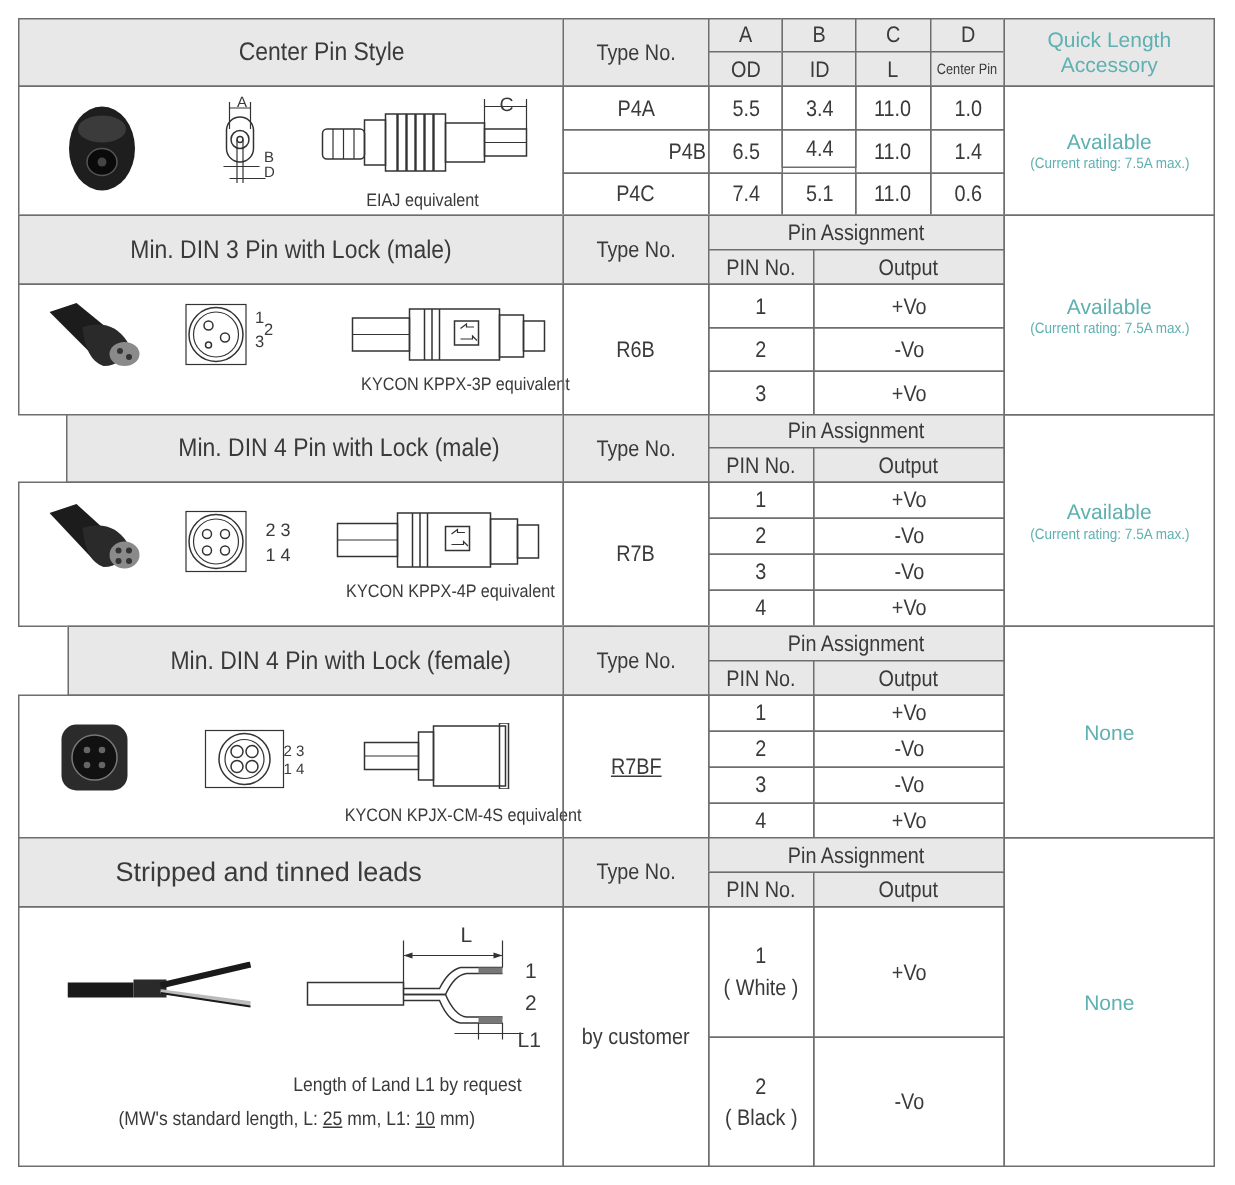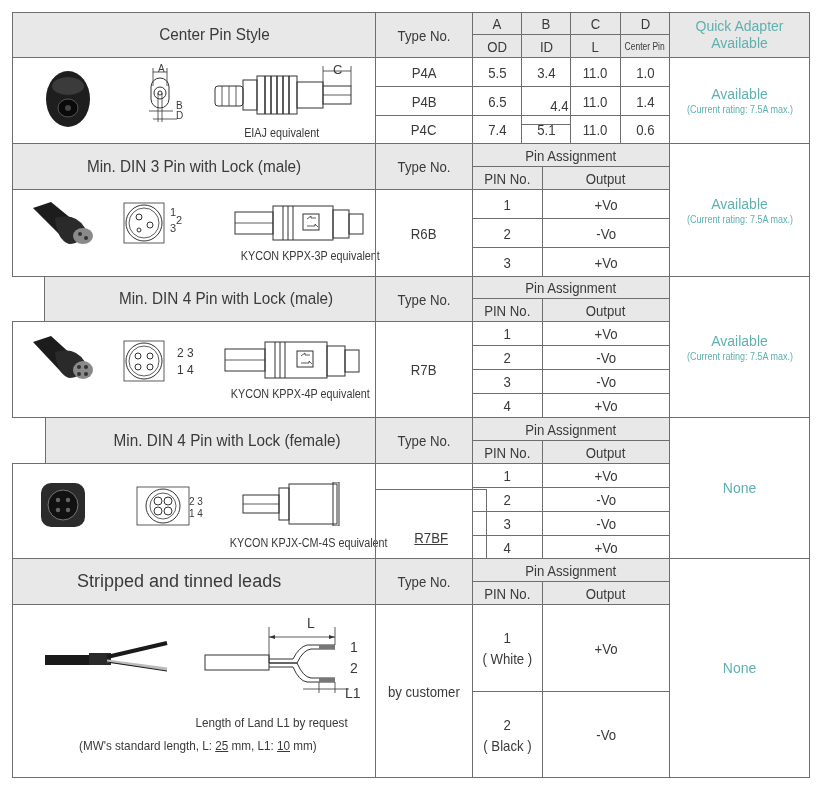--- a/index.html
+++ b/index.html
@@ -44,21 +44,21 @@
   <div class="abs hdr b cell" style="left:521px;top:34px;width:50px;height:24px;">
       <span class="tnum">ID</span>
     </div>
   <div class="abs hdr b cell" style="left:570px;top:34px;width:51px;height:24px;">
       <span class="tnum">L</span>
     </div>
   <div class="abs hdr b cell" style="left:620px;top:34px;width:50px;height:24px;">
       <span class="sm" style="transform:scaleX(0.85);display:inline-block;white-space:nowrap;">Center Pin</span>
     </div>
   <div class="abs hdr b cell teal" style="left:669px;top:12px;width:141px;height:46px;padding:0 18px;line-height:17px;">
-    <span style="font-size:14px;">Quick Adapter Available</span>
+    <span style="font-size:14px;">Quick Length Accessory</span>
   </div>
 
   <div class="abs b" style="left:12px;top:57px;width:364px;height:87px;">
     <svg class="abs" style="left:30px;top:10px;" width="50" height="62">
       <ellipse cx="25" cy="31" rx="22" ry="28" fill="#1e1e1e"></ellipse>
       <ellipse cx="25" cy="18" rx="16" ry="9" fill="#3b3b3b"></ellipse>
       <ellipse cx="25" cy="40" rx="10" ry="9" fill="#0a0a0a" stroke="#555" stroke-width="1"></ellipse>
       <circle cx="25" cy="40" r="3" fill="#444"></circle>
     </svg>
     <svg class="abs" style="left:128px;top:8px;" width="50" height="62">
@@ -94,21 +94,21 @@
       <line x1="110" y1="0" x2="110" y2="20" stroke="#333" stroke-width="0.8"></line>
       <line x1="138" y1="0" x2="138" y2="20" stroke="#333" stroke-width="0.8"></line>
       <line x1="110" y1="5" x2="138" y2="5" stroke="#333" stroke-width="0.8"></line>
     </svg>
     <span class="abs" style="left:320px;top:4px;font-size:13px;">C</span>
     <span class="abs cap" style="left:227px;top:68px;">EIAJ equivalent</span>
   </div>
   <div class="abs b cell" style="left:375px;top:57px;width:98px;height:30px;">
       <span class="tnum">P4A</span>
     </div>
-  <div class="abs b cell" style="left:375px;top:86px;width:98px;height:30px;">
+  <div class="abs b cell" style="left:375px;top:86px;width:98px;height:30px;justify-content:flex-end;">
       <span class="tnum">P4B</span>
     </div>
   <div class="abs b cell" style="left:375px;top:115px;width:98px;height:29px;">
       <span class="tnum">P4C</span>
     </div>
 
   <div class="abs b cell" style="left:472px;top:57px;width:50px;height:30px;">
       <span class="tnum">5.5</span>
     </div>
   <div class="abs b cell" style="left:521px;top:57px;width:50px;height:30px;">
@@ -117,21 +117,21 @@
   <div class="abs b cell" style="left:570px;top:57px;width:51px;height:30px;">
       <span class="tnum">11.0</span>
     </div>
   <div class="abs b cell" style="left:620px;top:57px;width:50px;height:30px;">
       <span class="tnum">1.0</span>
     </div>
 
   <div class="abs b cell" style="left:472px;top:86px;width:50px;height:30px;">
       <span class="tnum">6.5</span>
     </div>
-  <div class="abs b cell" style="left:521px;top:86px;width:50px;height:39px;justify-content:flex-end;">
+  <div class="abs b cell" style="left:521px;top:86px;width:50px;height:26px;">
       <span class="tnum">4.4</span>
     </div>
   <div class="abs b cell" style="left:570px;top:86px;width:51px;height:30px;">
       <span class="tnum">11.0</span>
     </div>
   <div class="abs b cell" style="left:620px;top:86px;width:50px;height:30px;">
       <span class="tnum">1.4</span>
     </div>
 
   <div class="abs b cell" style="left:472px;top:115px;width:50px;height:29px;">
@@ -351,21 +351,21 @@
     <span class="abs" style="left:176px;top:44px;font-size:10px;">1 4</span>
     <svg class="abs" style="left:228px;top:18px;" width="110" height="44">
       <rect x="2" y="13" width="36" height="18" fill="none" stroke="#333"></rect>
       <line x1="2" y1="22" x2="38" y2="22" stroke="#333" stroke-width="0.8"></line>
       <rect x="38" y="6" width="10" height="32" fill="none" stroke="#333"></rect>
       <rect x="48" y="2" width="48" height="40" fill="none" stroke="#333"></rect>
       <rect x="92" y="0" width="6" height="44" fill="none" stroke="#333"></rect>
     </svg>
     <span class="abs cap" style="left:208px;top:72px;">KYCON  KPJX-CM-4S equivalent</span>
   </div>
-  <div class="abs b cell" style="left:375px;top:489px;width:112px;height:96px;text-decoration:underline;">
+  <div class="abs b cell" style="left:375px;top:463px;width:98px;height:96px;text-decoration:underline;">
       <span class="tnum">R7BF</span>
     </div>
   <div class="abs b cell" style="left:472px;top:463px;width:71px;height:25px;">
       <span class="tnum">1</span>
     </div>
   <div class="abs b cell" style="left:542px;top:463px;width:128px;height:25px;">
       <span class="tnum">+Vo</span>
     </div>
   <div class="abs b cell" style="left:472px;top:487px;width:71px;height:25px;">
       <span class="tnum">2</span>

